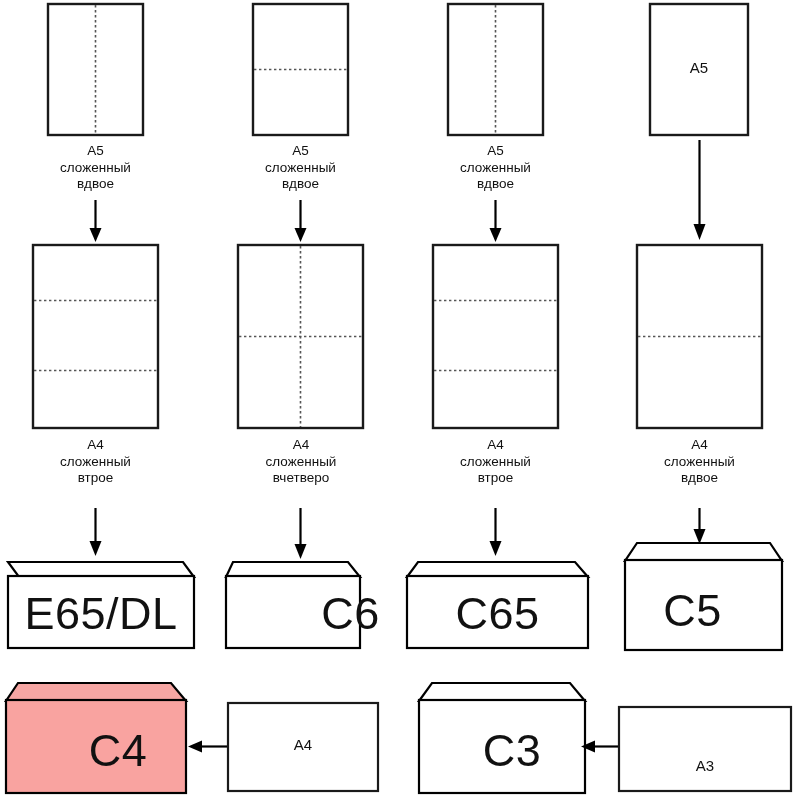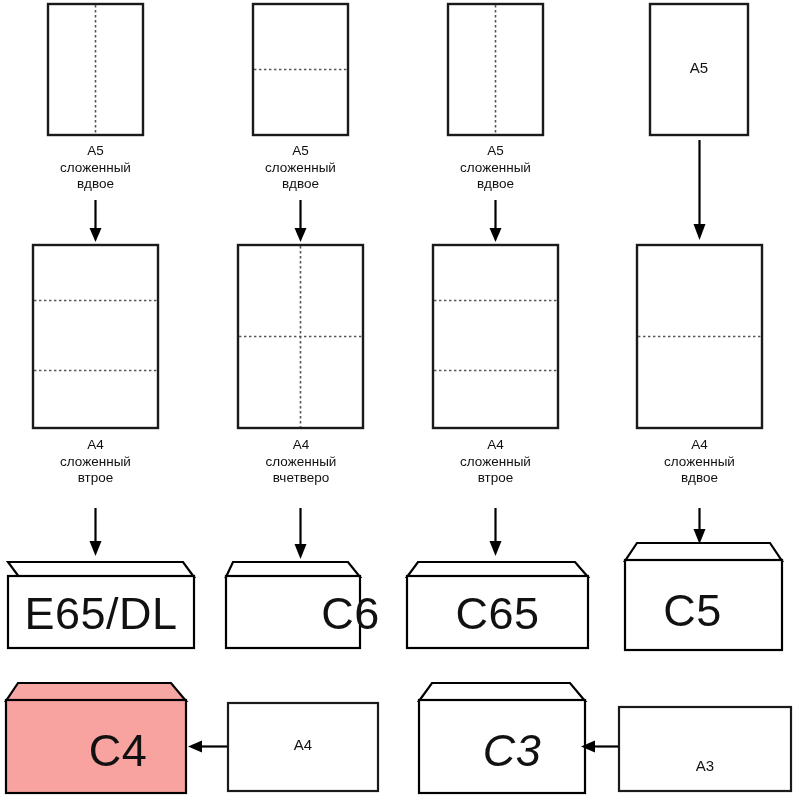--- a/index.html
+++ b/index.html
@@ -239,16 +239,16 @@
 сложенный
 вдвое</div>
 
   <div class="inner-label lbl-env" style="left:8px; top:588px; width:186px;">E65/DL</div>
   <div class="inner-label lbl-env" style="left:226px; top:588px; width:153px;padding-left:48px;">C6</div>
   <div class="inner-label lbl-env" style="left:407px; top:588px; width:181px;">C65</div>
   <div class="inner-label lbl-env" style="left:625px; top:585px; width:135px;">C5</div>
 
   <div class="inner-label lbl-env" style="left:6px; top:725px; width:180px;margin-left:22px;">C4</div>
   <div class="inner-label lbl-small" style="left:228px; top:736px; width:150px;">A4</div>
-  <div class="inner-label lbl-env" style="left:419px; top:725px; width:186px;font-style:italic;">C3</div>
+  <div class="inner-label lbl-env" style="left:419px; top:725px; width:186px;">C3</div>
   <div class="inner-label lbl-small" style="left:619px; top:736px; width:172px;margin-top:21px;">A3</div>
 
 </div>
 
 </body></html>

